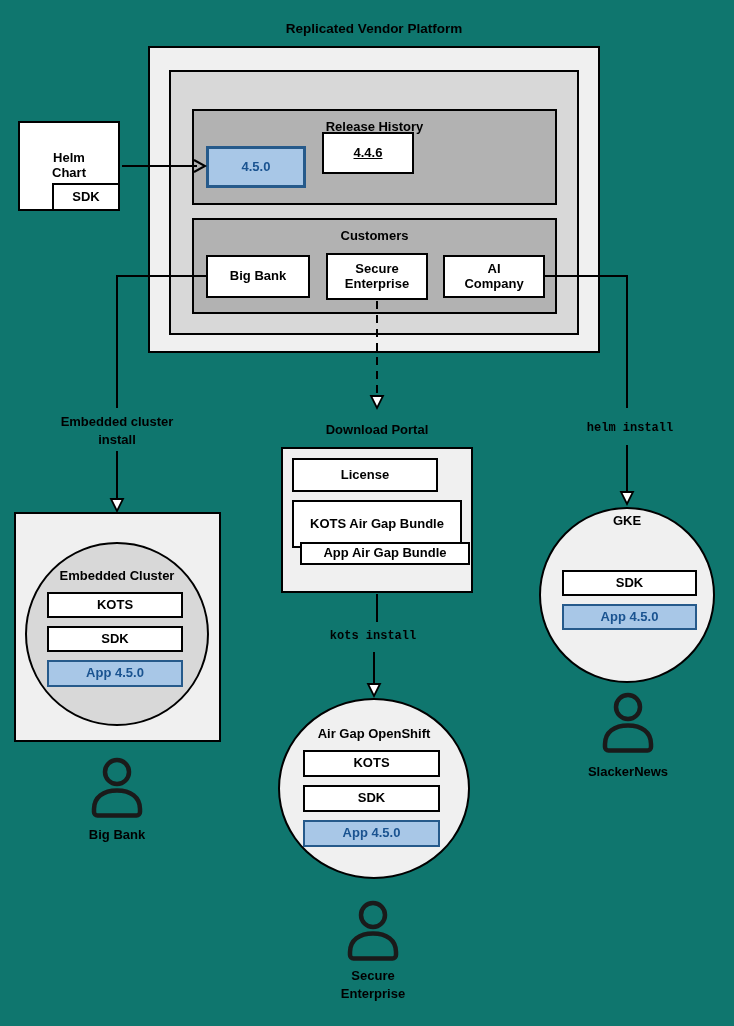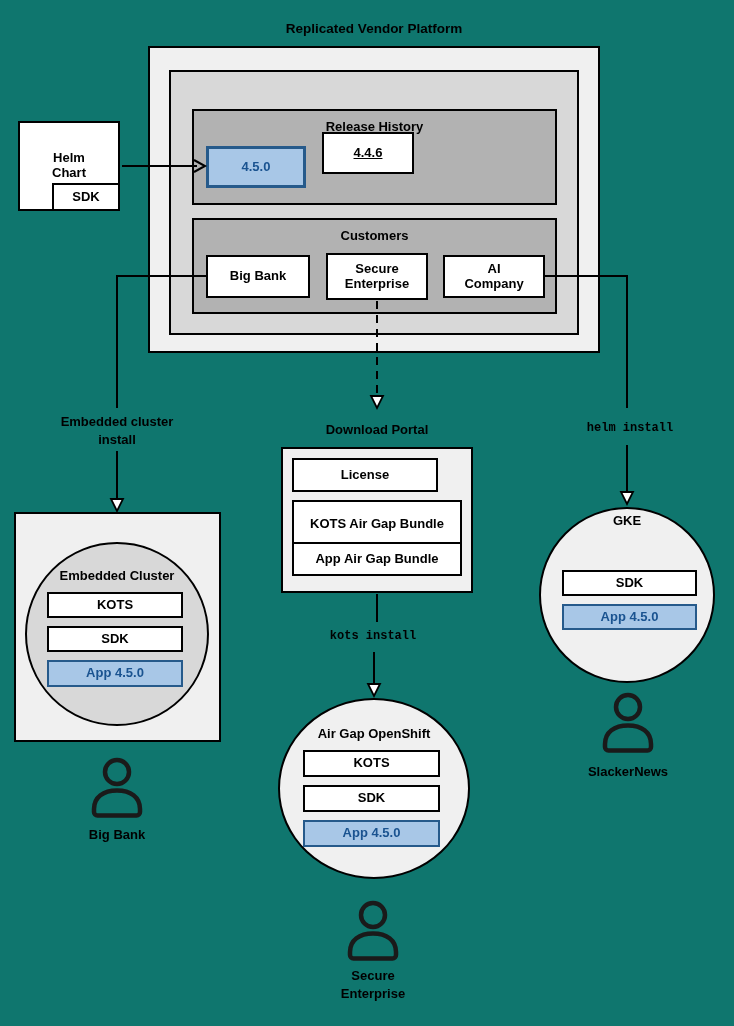--- a/index.html
+++ b/index.html
@@ -52,21 +52,21 @@
     <span class="blockline">Embedded cluster</span>
     <span class="blockline">install</span>
   </div>
   <div class="flabel mono" style="left:552px;top:420px;width:156px;">helm install</div>
   <div class="flabel mono" style="left:295px;top:628px;width:156px;">kots install</div>
 
   <div class="flabel" style="left:297px;top:421px;width:160px;">Download Portal</div>
   <div class="ctr light" style="left:281px;top:447px;width:192px;height:146px;"></div>
   <div class="node medium" style="left:292px;top:458px;width:146px;height:34px;">License</div>
   <div class="node medium" style="left:292px;top:500px;width:170px;height:48px;">KOTS Air Gap Bundle</div>
-  <div class="node medium" style="left:292px;top:542px;width:170px;height:34px;">App Air Gap Bundle</div>
+  <div class="node medium" style="left:300px;top:542px;width:170px;height:23px;">App Air Gap Bundle</div>
 
   <div class="ctr light" style="left:14px;top:512px;width:207px;height:230px;"></div>
   <div class="ctr medium circle" style="left:25px;top:542px;width:184px;height:184px;"></div>
   <div class="flabel" style="left:25px;top:567px;width:184px;">Embedded Cluster</div>
   <div class="node" style="left:47px;top:592px;width:136px;height:26px;">KOTS</div>
   <div class="node" style="left:47px;top:626px;width:136px;height:26px;">SDK</div>
   <div class="node hl2" style="left:47px;top:660px;width:136px;height:27px;">App 4.5.0</div>
 
   <div class="ctr light circle" style="left:278px;top:698px;width:192px;height:181px;"></div>
   <div class="flabel" style="left:278px;top:725px;width:192px;">Air Gap OpenShift</div>

